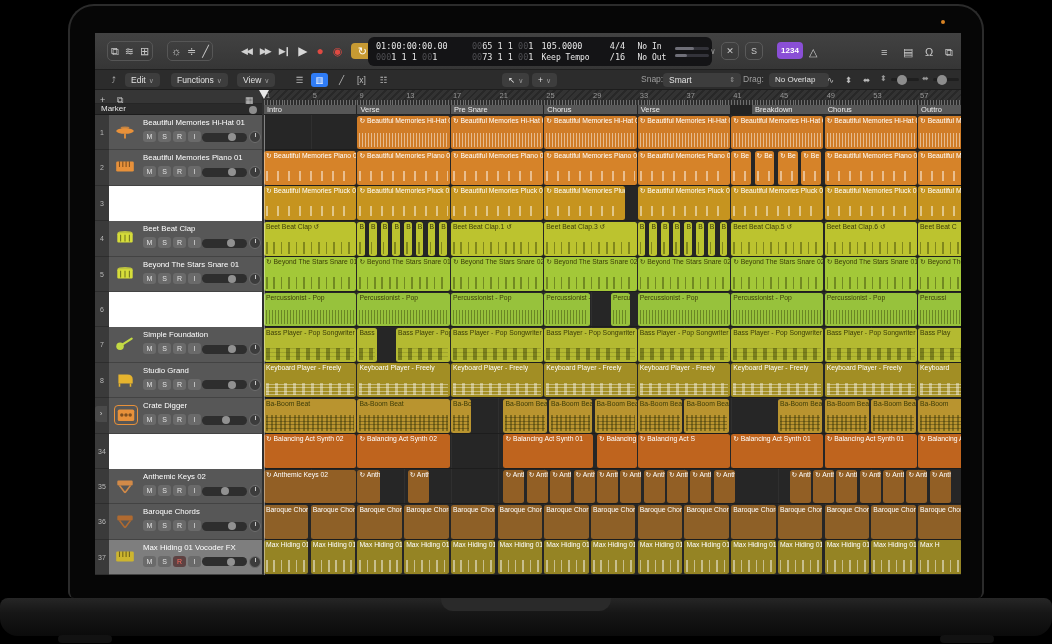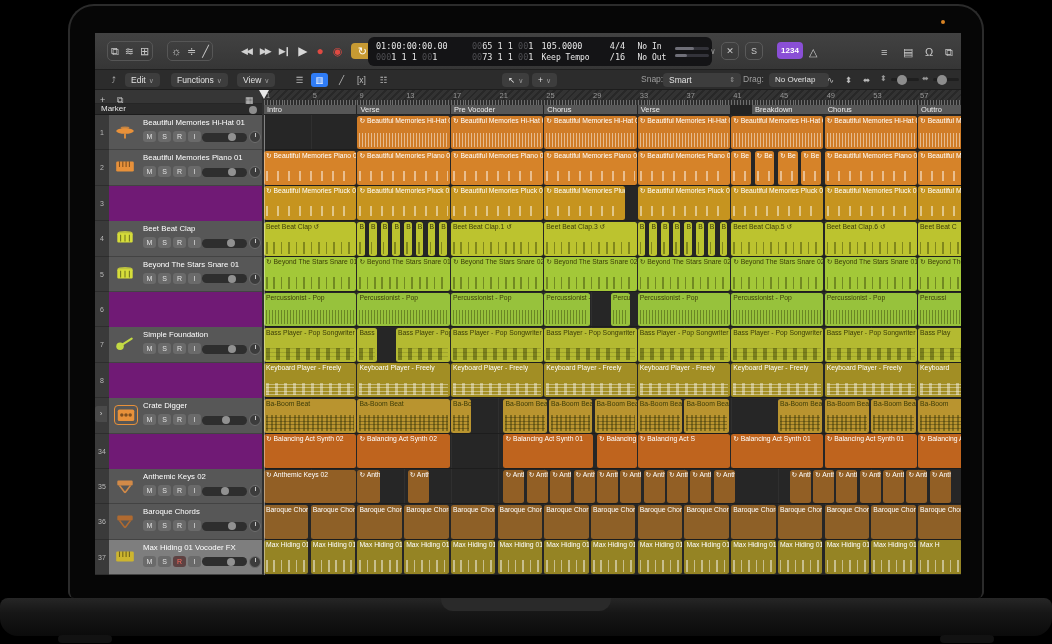--- a/index.html
+++ b/index.html
@@ -73,21 +73,21 @@
     background-image:repeating-linear-gradient(90deg,#6e6e6e 0 1px,transparent 1px 2.92px);}
   #playhead{position:absolute;left:164px;top:57px;width:0;height:0;border-left:5px solid transparent;
     border-right:5px solid transparent;border-top:9px solid #e8e8e8;}
   #marker-lane{position:absolute;left:169px;top:72px;width:697px;height:10px;background:#232323;}
   .mseg{position:absolute;top:0;height:9px;background:#575757;color:#ececec;font-size:7.5px;
     line-height:9px;padding-left:3px;box-sizing:border-box;overflow:hidden;white-space:nowrap;}
   
   #num-col{position:absolute;left:0;top:82px;width:14px;height:460px;background:#3a3a3a;}
   .numcell{position:absolute;left:0;width:14px;color:#b9b9b9;font-size:7px;text-align:center;
     border-bottom:1px solid #2d2d2d;box-sizing:border-box;}
-  #headers{position:absolute;left:14px;top:82px;width:153px;height:460px;background:#701a75;}
+  #headers{position:absolute;left:14px;top:82px;width:153px;height:460px;background:#ffffff;}
   .hrow{position:absolute;left:0;width:153px;border-bottom:1px solid #434343;box-sizing:border-box;background:#575757;}
   .hrow.sel{background:#7e7e7e;}
   .h-icon{position:absolute;left:5px;top:7px;width:22px;height:18px;}
   .h-icon.boxed{border:1.5px solid #e8913a;border-radius:4px;}
   .h-name{position:absolute;left:34px;top:3px;width:118px;color:#fff;font-size:7.8px;white-space:nowrap;
     overflow:hidden;}
   .msri{position:absolute;top:16px;width:13px;height:11px;background:#6a6a6a;border-radius:3px;color:#e2e2e2;
     font-size:7px;text-align:center;line-height:11px;}
   .msri.rec{background:#5d4242;color:#ff6a5e;}
   .vslider{position:absolute;top:17.5px;left:93px;width:45px;height:9px;background:#2e2e2e;border-radius:5px;}
@@ -253,21 +253,21 @@
           <span style="left: 515.92px;">45</span>
           <span style="left: 562.64px;">49</span>
           <span style="left: 609.36px;">53</span>
           <span style="left: 656.08px;">57</span>
         </div>
       <div id="ticks"></div>
       <div id="playhead"></div>
       <div id="marker-lane">
           <div class="mseg" style="left: 0px; width: 92.44px;">Intro</div>
           <div class="mseg" style="left: 93.44px; width: 92.44px;">Verse</div>
-          <div class="mseg" style="left: 186.88px; width: 92.44px;">Pre Vocoder</div>
+          <div class="mseg" style="left: 186.88px; width: 92.44px;">Pre Snare</div>
           <div class="mseg" style="left: 280.32px; width: 92.44px;">Chorus</div>
           <div class="mseg" style="left: 373.76px; width: 92.44px;">Verse</div>
           <div class="mseg" style="left: 488px; width: 92.44px;">Breakdown</div>
           <div class="mseg" style="left: 560.64px; width: 92.44px;">Chorus</div>
           <div class="mseg" style="left: 654.08px; width: 51.56px;">Outtro</div>
         </div>
 
       <div id="num-col">
           <div class="numcell" style="top: 0px; height: 35.4px; line-height: 35.4px;">1</div>
           <div class="numcell" style="top: 35.4px; height: 35.4px; line-height: 35.4px;">2</div>
@@ -355,20 +355,35 @@
             <div class="h-name">Simple Foundation</div>
             <span class="msri" style="left: 34px;">M</span>
             <span class="msri" style="left: 49px;">S</span>
             <span class="msri" style="left: 64px;">R</span>
             <span class="msri" style="left: 79px;">I</span>
             <div class="vslider">
               <span class="vknob" style="left: 26px;"></span>
             </div>
             <div class="pan"></div>
           </div>
+          <div class="hrow" style="top: 247.8px; height: 35.4px;">
+            <div class="h-icon"><svg viewBox="0 0 20 16" width="22" height="18">
+                <path d="M4 4h8q5 0 5 4.5v3.5h-13z" fill="#e6b42e"></path>
+                <path d="M5 12v3M15 12v3" stroke="#e6b42e" stroke-width="1.4"></path>
+              </svg></div>
+            <div class="h-name">Studio Grand</div>
+            <span class="msri" style="left: 34px;">M</span>
+            <span class="msri" style="left: 49px;">S</span>
+            <span class="msri" style="left: 64px;">R</span>
+            <span class="msri" style="left: 79px;">I</span>
+            <div class="vslider">
+              <span class="vknob" style="left: 26px;"></span>
+            </div>
+            <div class="pan"></div>
+          </div>
           <div class="hrow" style="top: 283.2px; height: 35.4px;">
             <div class="disc">›</div>
             <div class="h-icon boxed"><svg viewBox="0 0 20 16" width="22" height="18">
                 <rect x="2.5" y="3" width="15" height="10.5" rx="1.5" fill="#e8913a"></rect>
                 <circle cx="6.2" cy="8" r="1.6" fill="rgba(0,0,0,.45)"></circle>
                 <circle cx="10" cy="8" r="1.6" fill="rgba(0,0,0,.45)"></circle>
                 <circle cx="13.8" cy="8" r="1.6" fill="rgba(0,0,0,.45)"></circle>
               </svg></div>
             <div class="h-name">Crate Digger</div>
             <span class="msri" style="left: 34px;">M</span>

